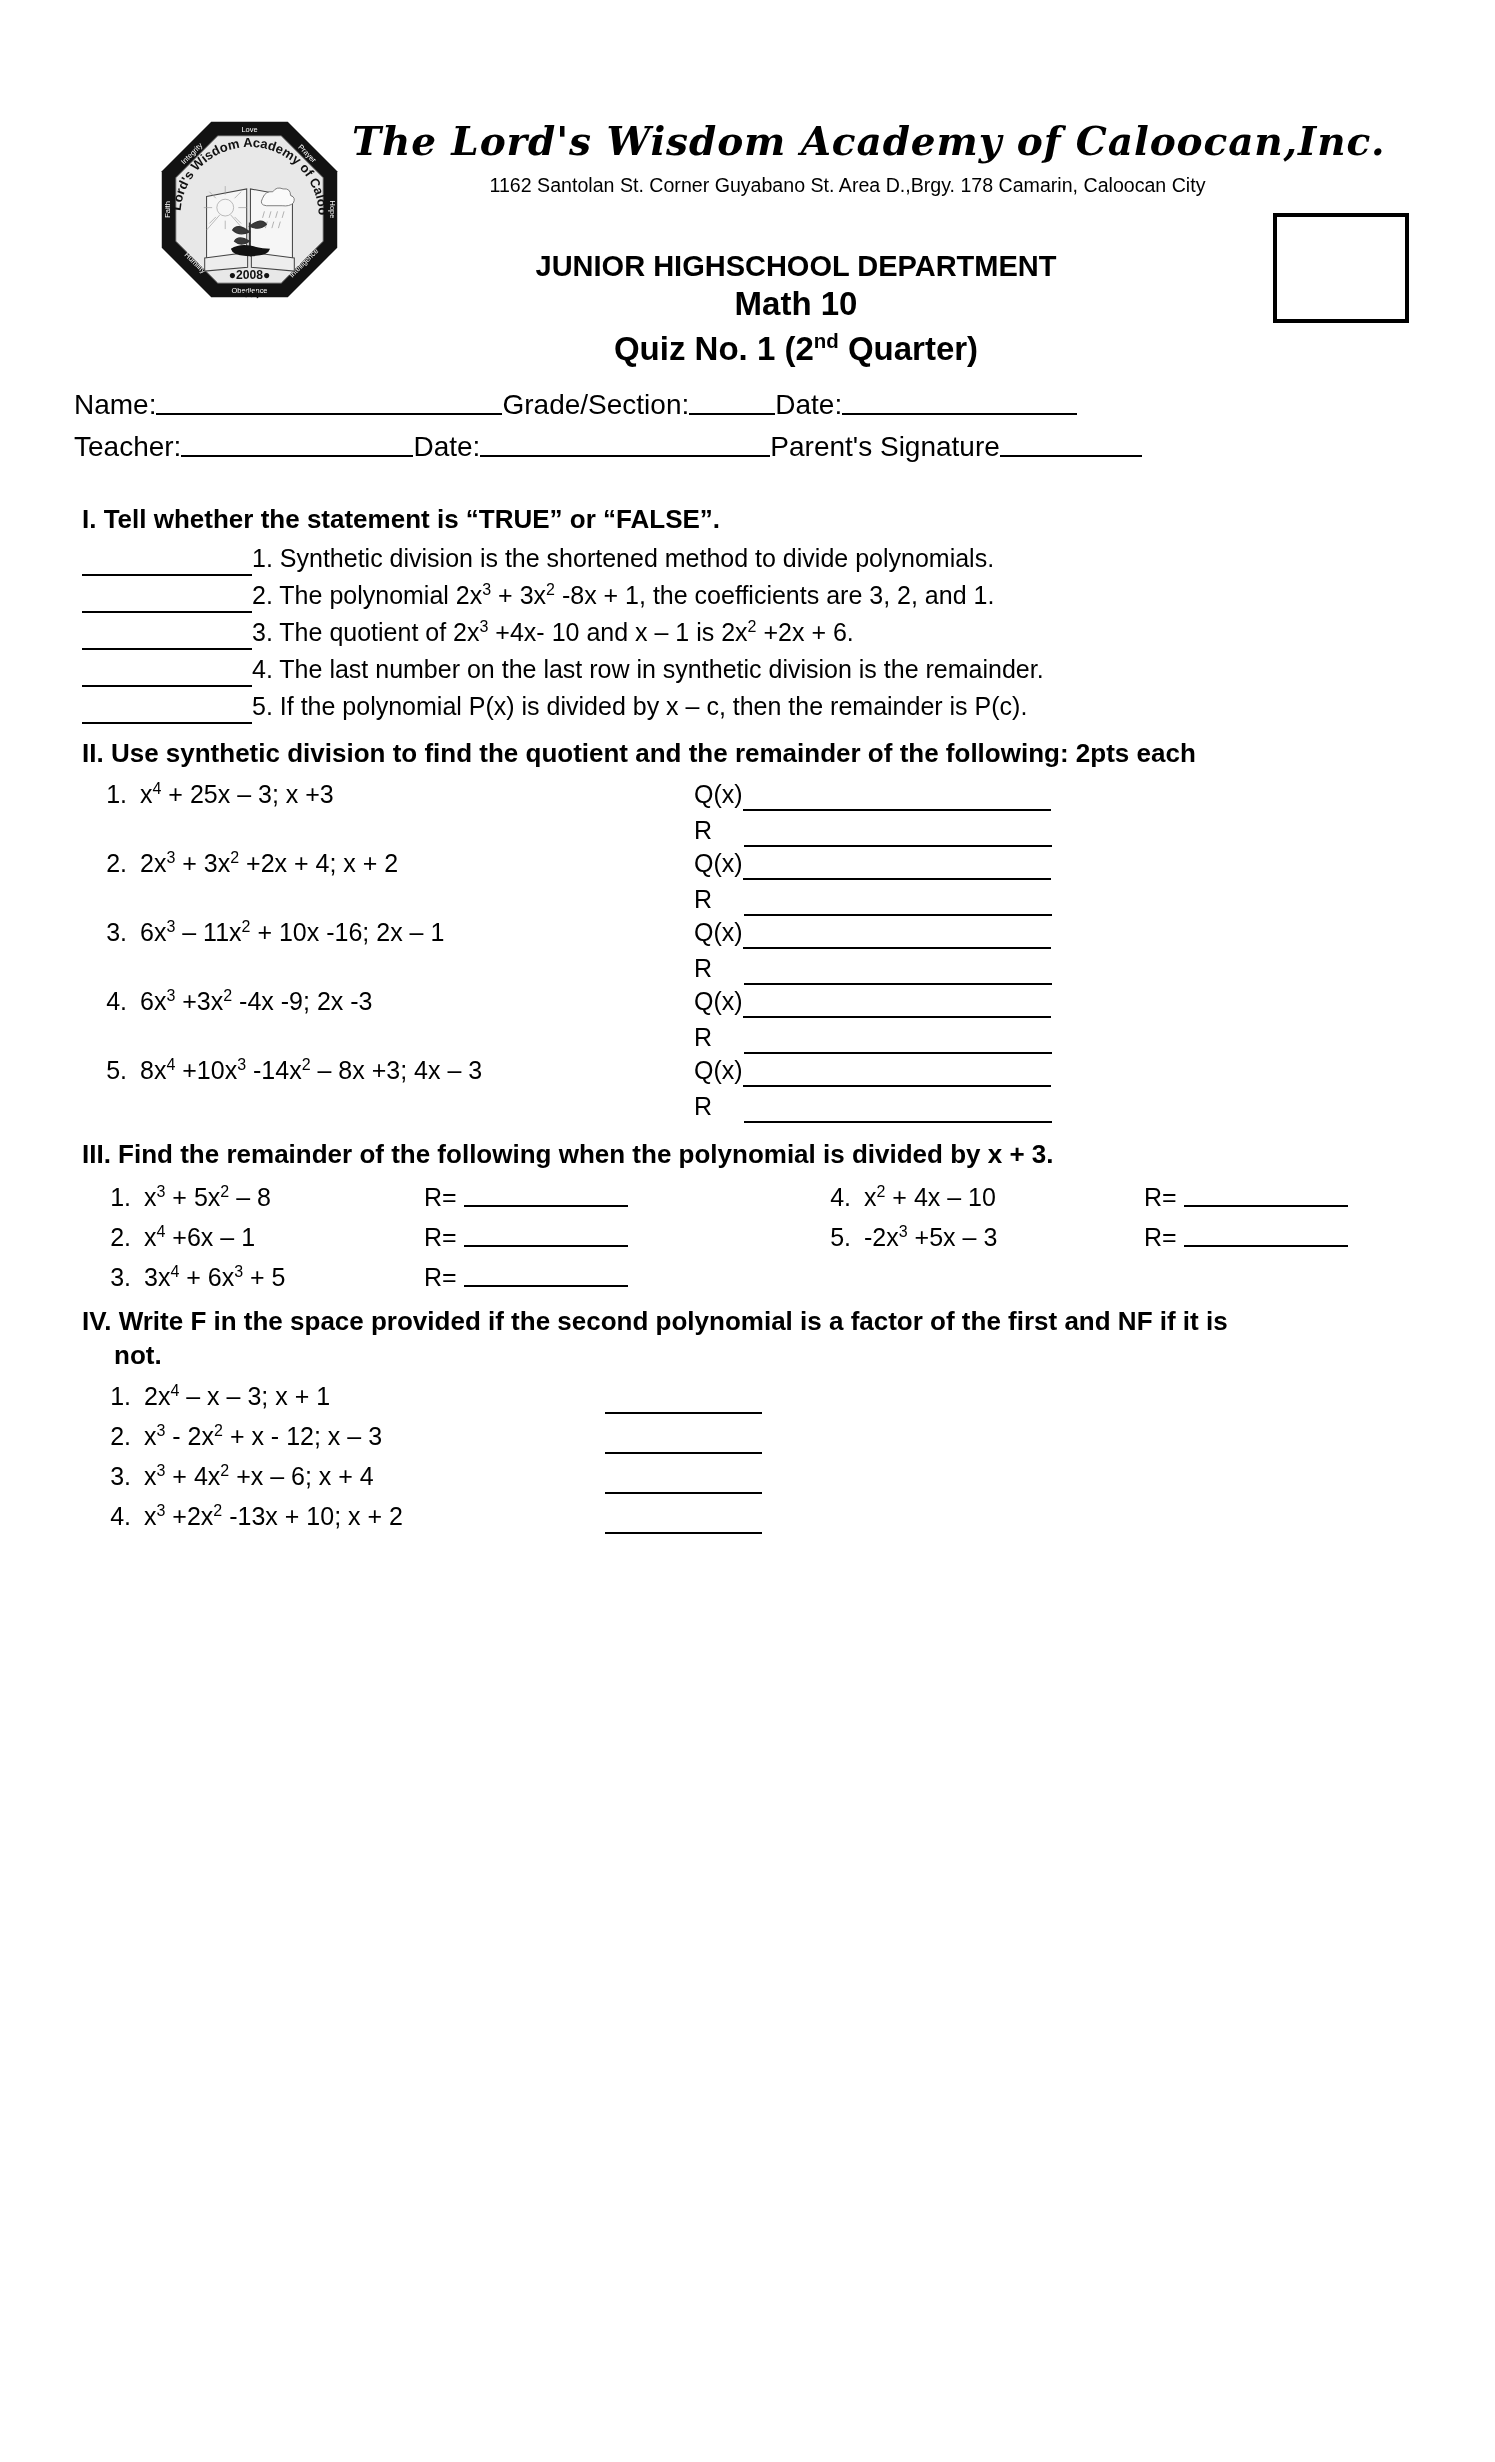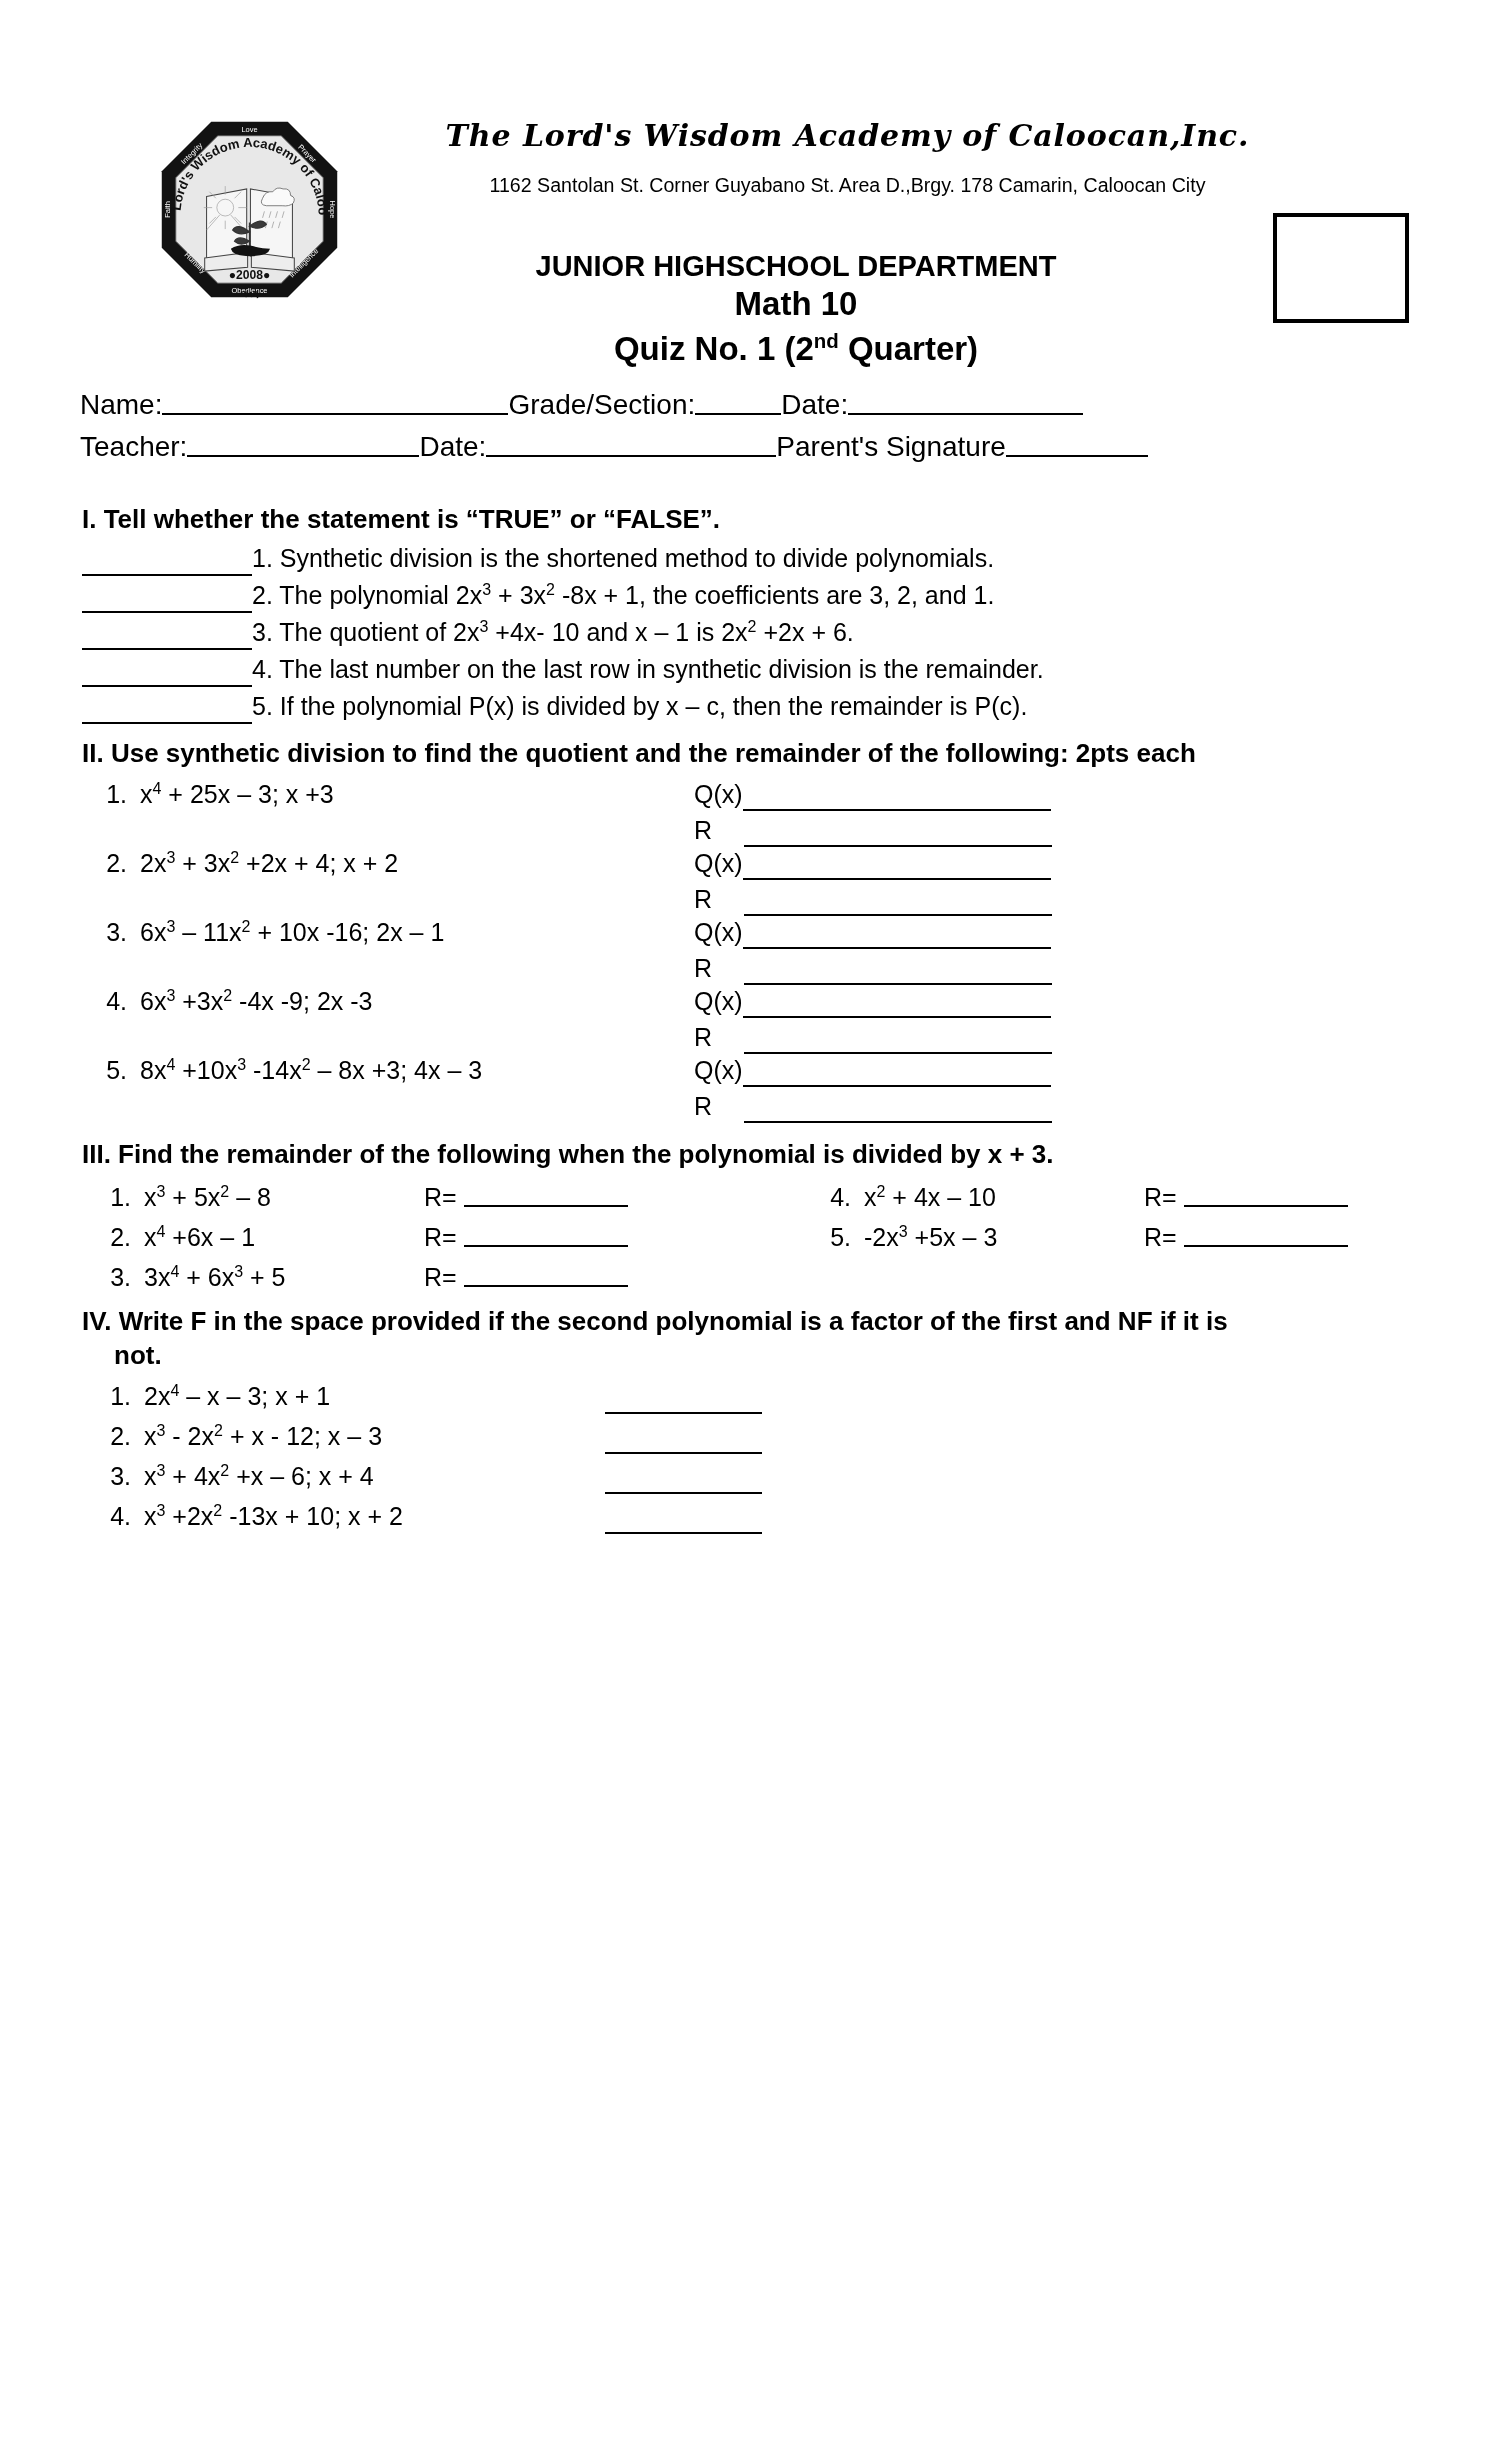--- a/index.html
+++ b/index.html
@@ -41,21 +41,21 @@
 
   .school-name {
     position: absolute;
     left: 336px;
     top: 86px;
     width: 991px;
     text-align: center;
     font-family: "DejaVu Serif", serif;
     font-style: italic;
     font-weight: bold;
-    font-size: 30px;
+    font-size: 39px;
     letter-spacing: 0.9px;
     white-space: nowrap;
   }
 
   .school-address {
     position: absolute;
     left: 336px;
     top: 142px;
     width: 991px;
     text-align: center;
@@ -85,21 +85,21 @@
     width: 136px;
     height: 110px;
     border: 4.7px solid #000;
     background: #fff;
     box-sizing: border-box;
   }
 
   
   .ident {
     position: absolute;
-    left: 80px;
+    left: 74px;
     top: 363px;
     width: 1336px;
     font-size: 28px;
   }
   .ident-row {
     display: flex;
     align-items: flex-end;
     height: 42px;
     white-space: nowrap;
   }

